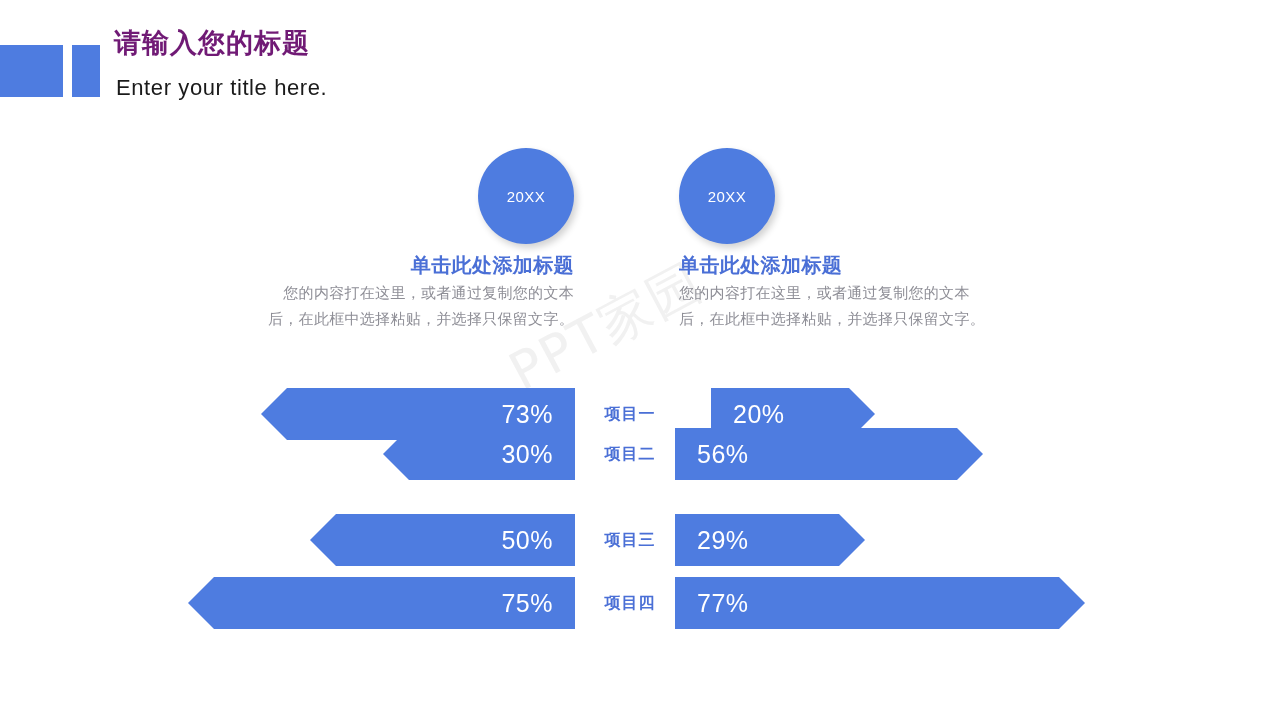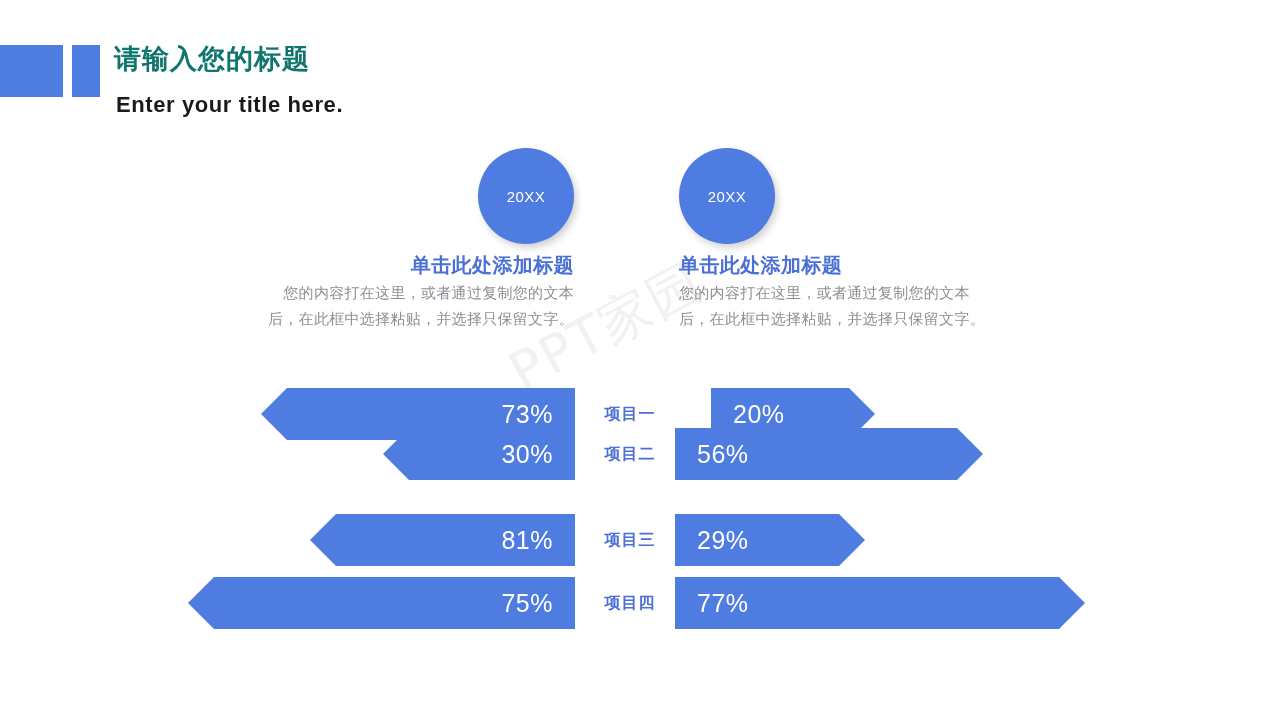--- a/index.html
+++ b/index.html
@@ -27,29 +27,29 @@
     user-select:none;
     z-index:0;
   }
 
   
   .header{ position:absolute; left:0; top:0; width:1280px; height:130px; z-index:3; }
   .blk{ position:absolute; background:#4e7ce0; }
   .blk-a{ left:0px;  top:45px; width:63px; height:52px; }
   .blk-b{ left:72px; top:45px; width:28px; height:52px; }
   .title-cn{
-    position:absolute; left:114px; top:42px;
+    position:absolute; left:114px; top:26px;
     font-family:"DejaVu Sans",sans-serif;
-    font-size:27px; font-weight:bold; color:#0f766e;
+    font-size:27px; font-weight:bold; color:#701a75;
     letter-spacing:1px; line-height:34px;
   }
   .title-en{
-    position:absolute; left:116px; top:91px;
+    position:absolute; left:116px; top:74px;
     font-family:"Liberation Sans",sans-serif;
-    font-size:22px; font-weight:700; color:#1a1a1a;
+    font-size:22px; font-weight:400; color:#1a1a1a;
     letter-spacing:.6px; line-height:28px;
   }
 
   
   .circle{
     position:absolute; width:96px; height:96px; border-radius:50%;
     background:#4e7ce0;
     box-shadow:3px 4px 7px rgba(0,0,0,.18);
     display:flex; align-items:center; justify-content:center;
     color:#ffffff; font-size:15px; letter-spacing:.5px;
@@ -161,21 +161,21 @@
       <span class="bar-val">30%</span>
     </div>
     <div class="center-label">项目二</div>
     <div class="bar bar-r" style="width:308px;text-align:center;">
       <span class="bar-val">56%</span>
     </div>
   </div>
 
   <div class="row row-2">
     <div class="bar bar-l" style="width:265px;">
-      <span class="bar-val">81%</span>
+      <span class="bar-val">50%</span>
     </div>
     <div class="center-label">项目三</div>
     <div class="bar bar-r" style="width:190px;">
       <span class="bar-val">29%</span>
     </div>
   </div>
 
   <div class="row row-3">
     <div class="bar bar-l" style="width:387px;">
       <span class="bar-val">75%</span>

